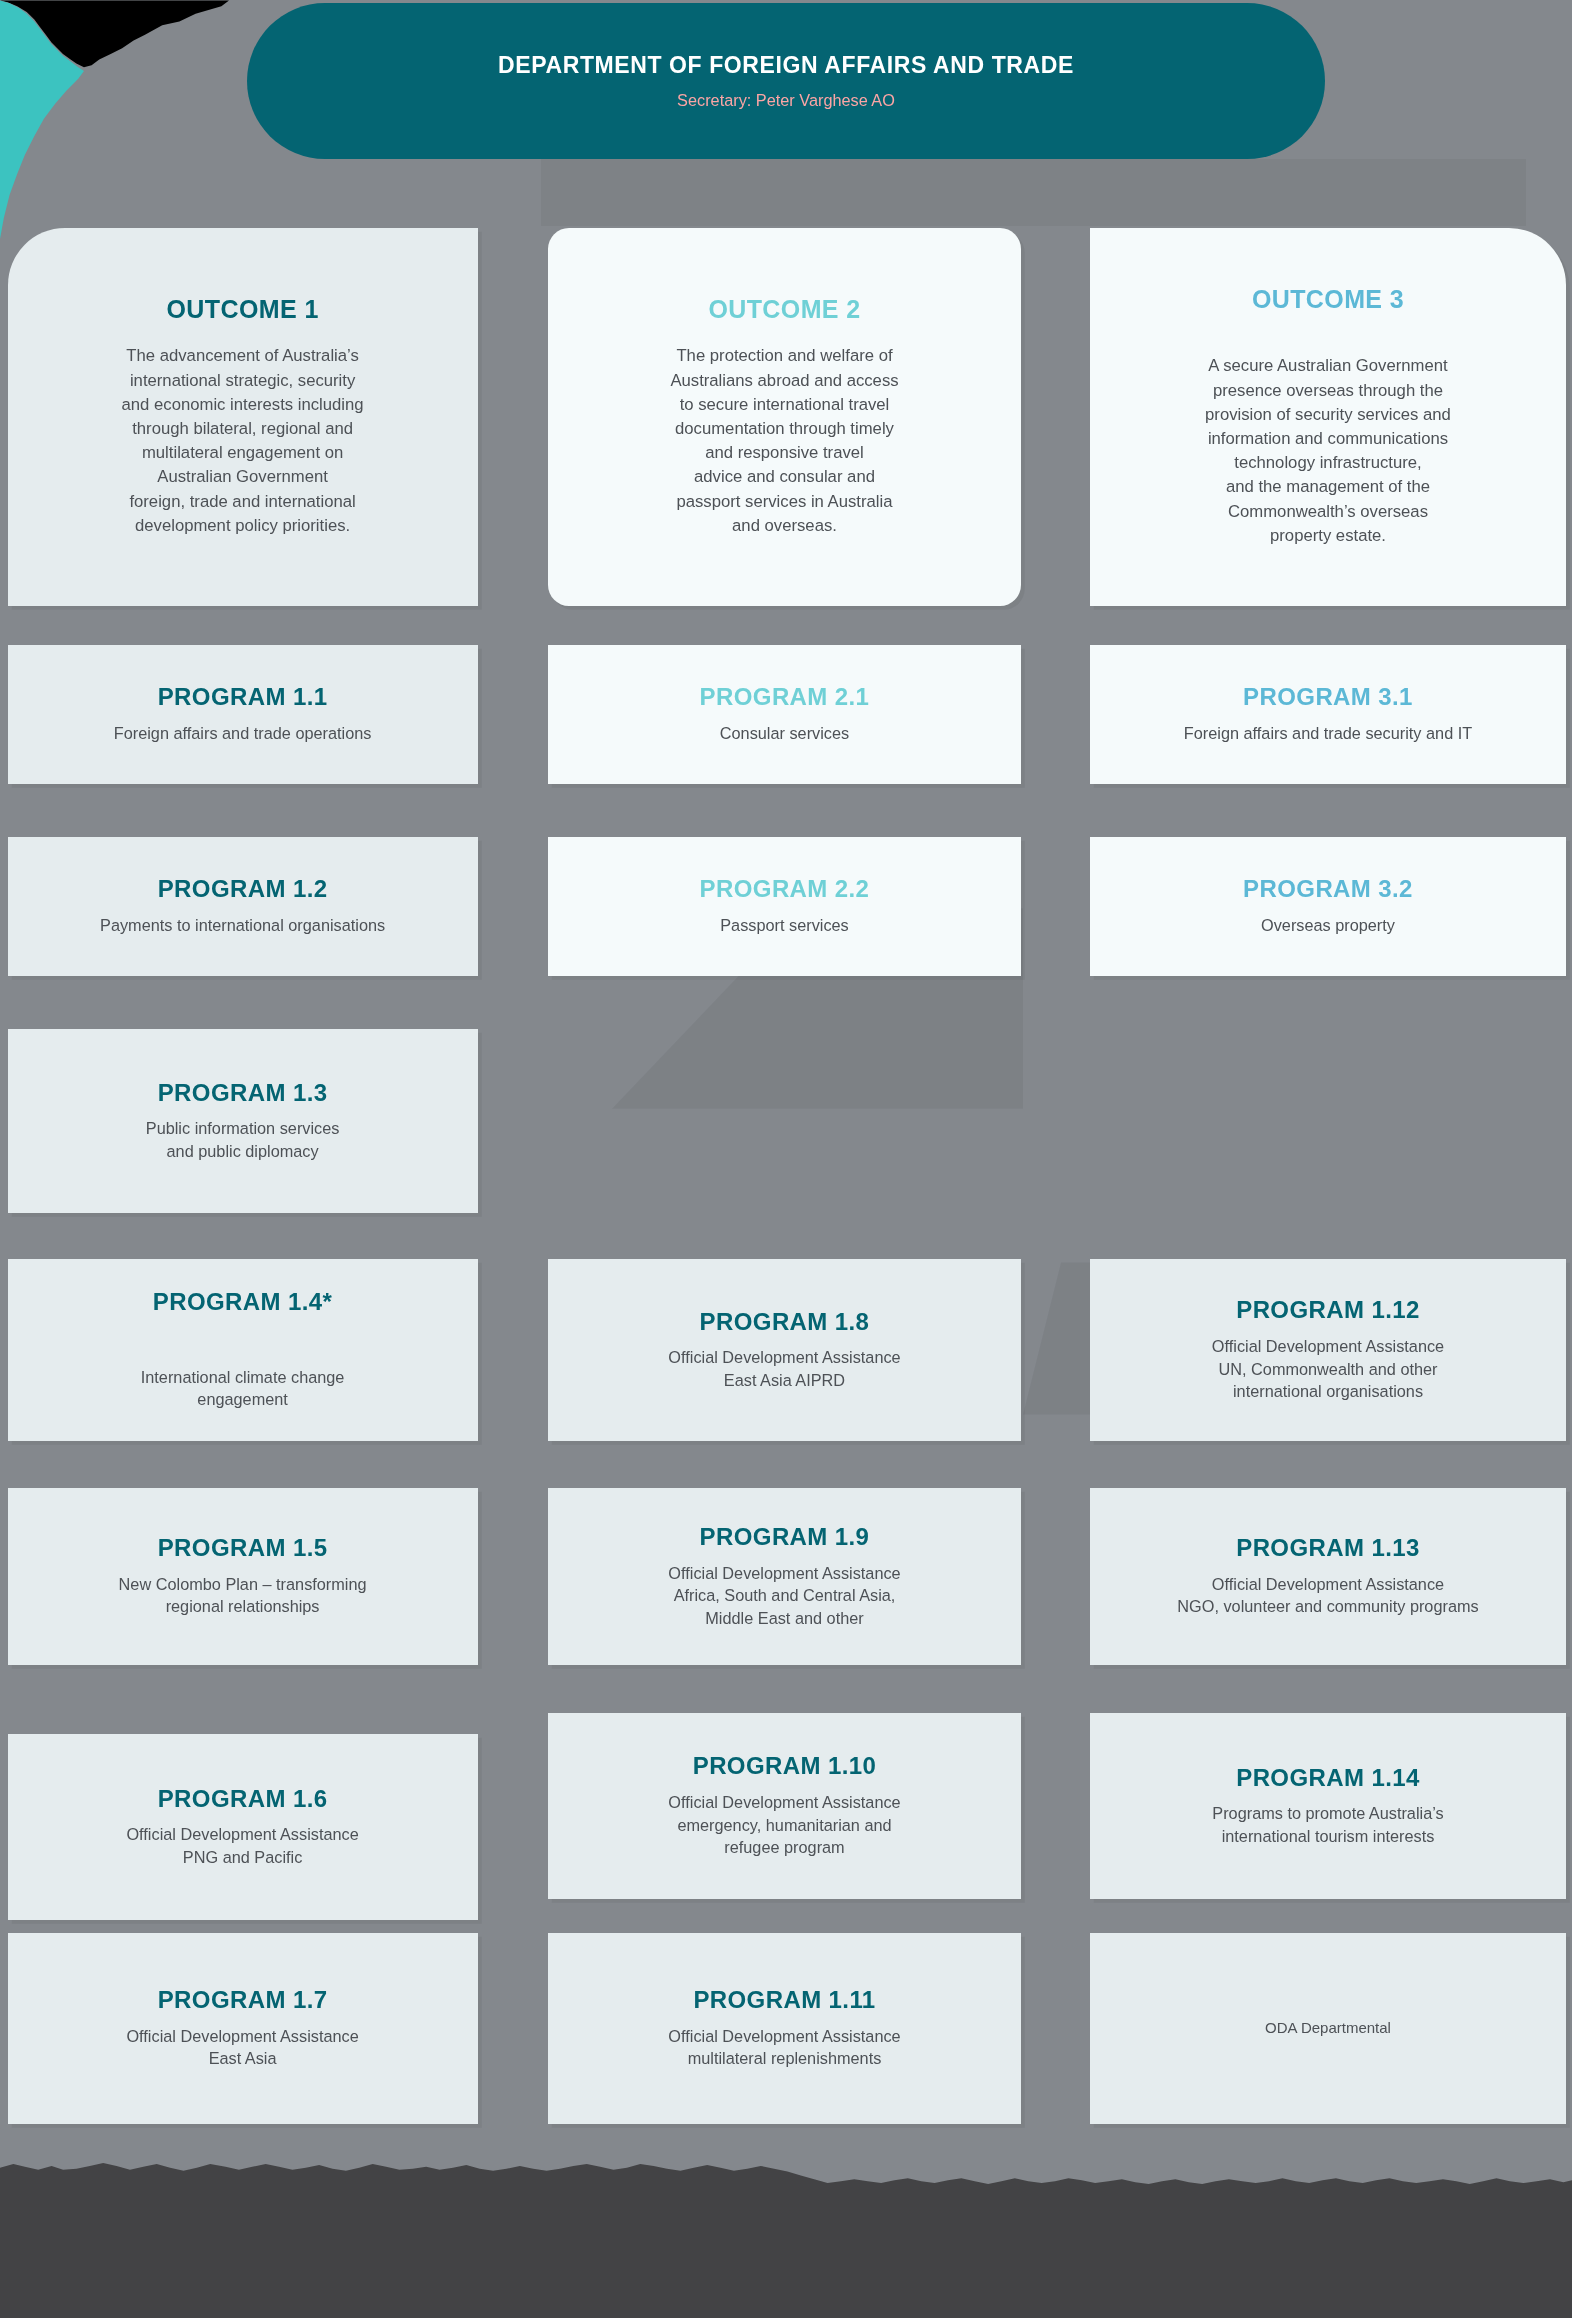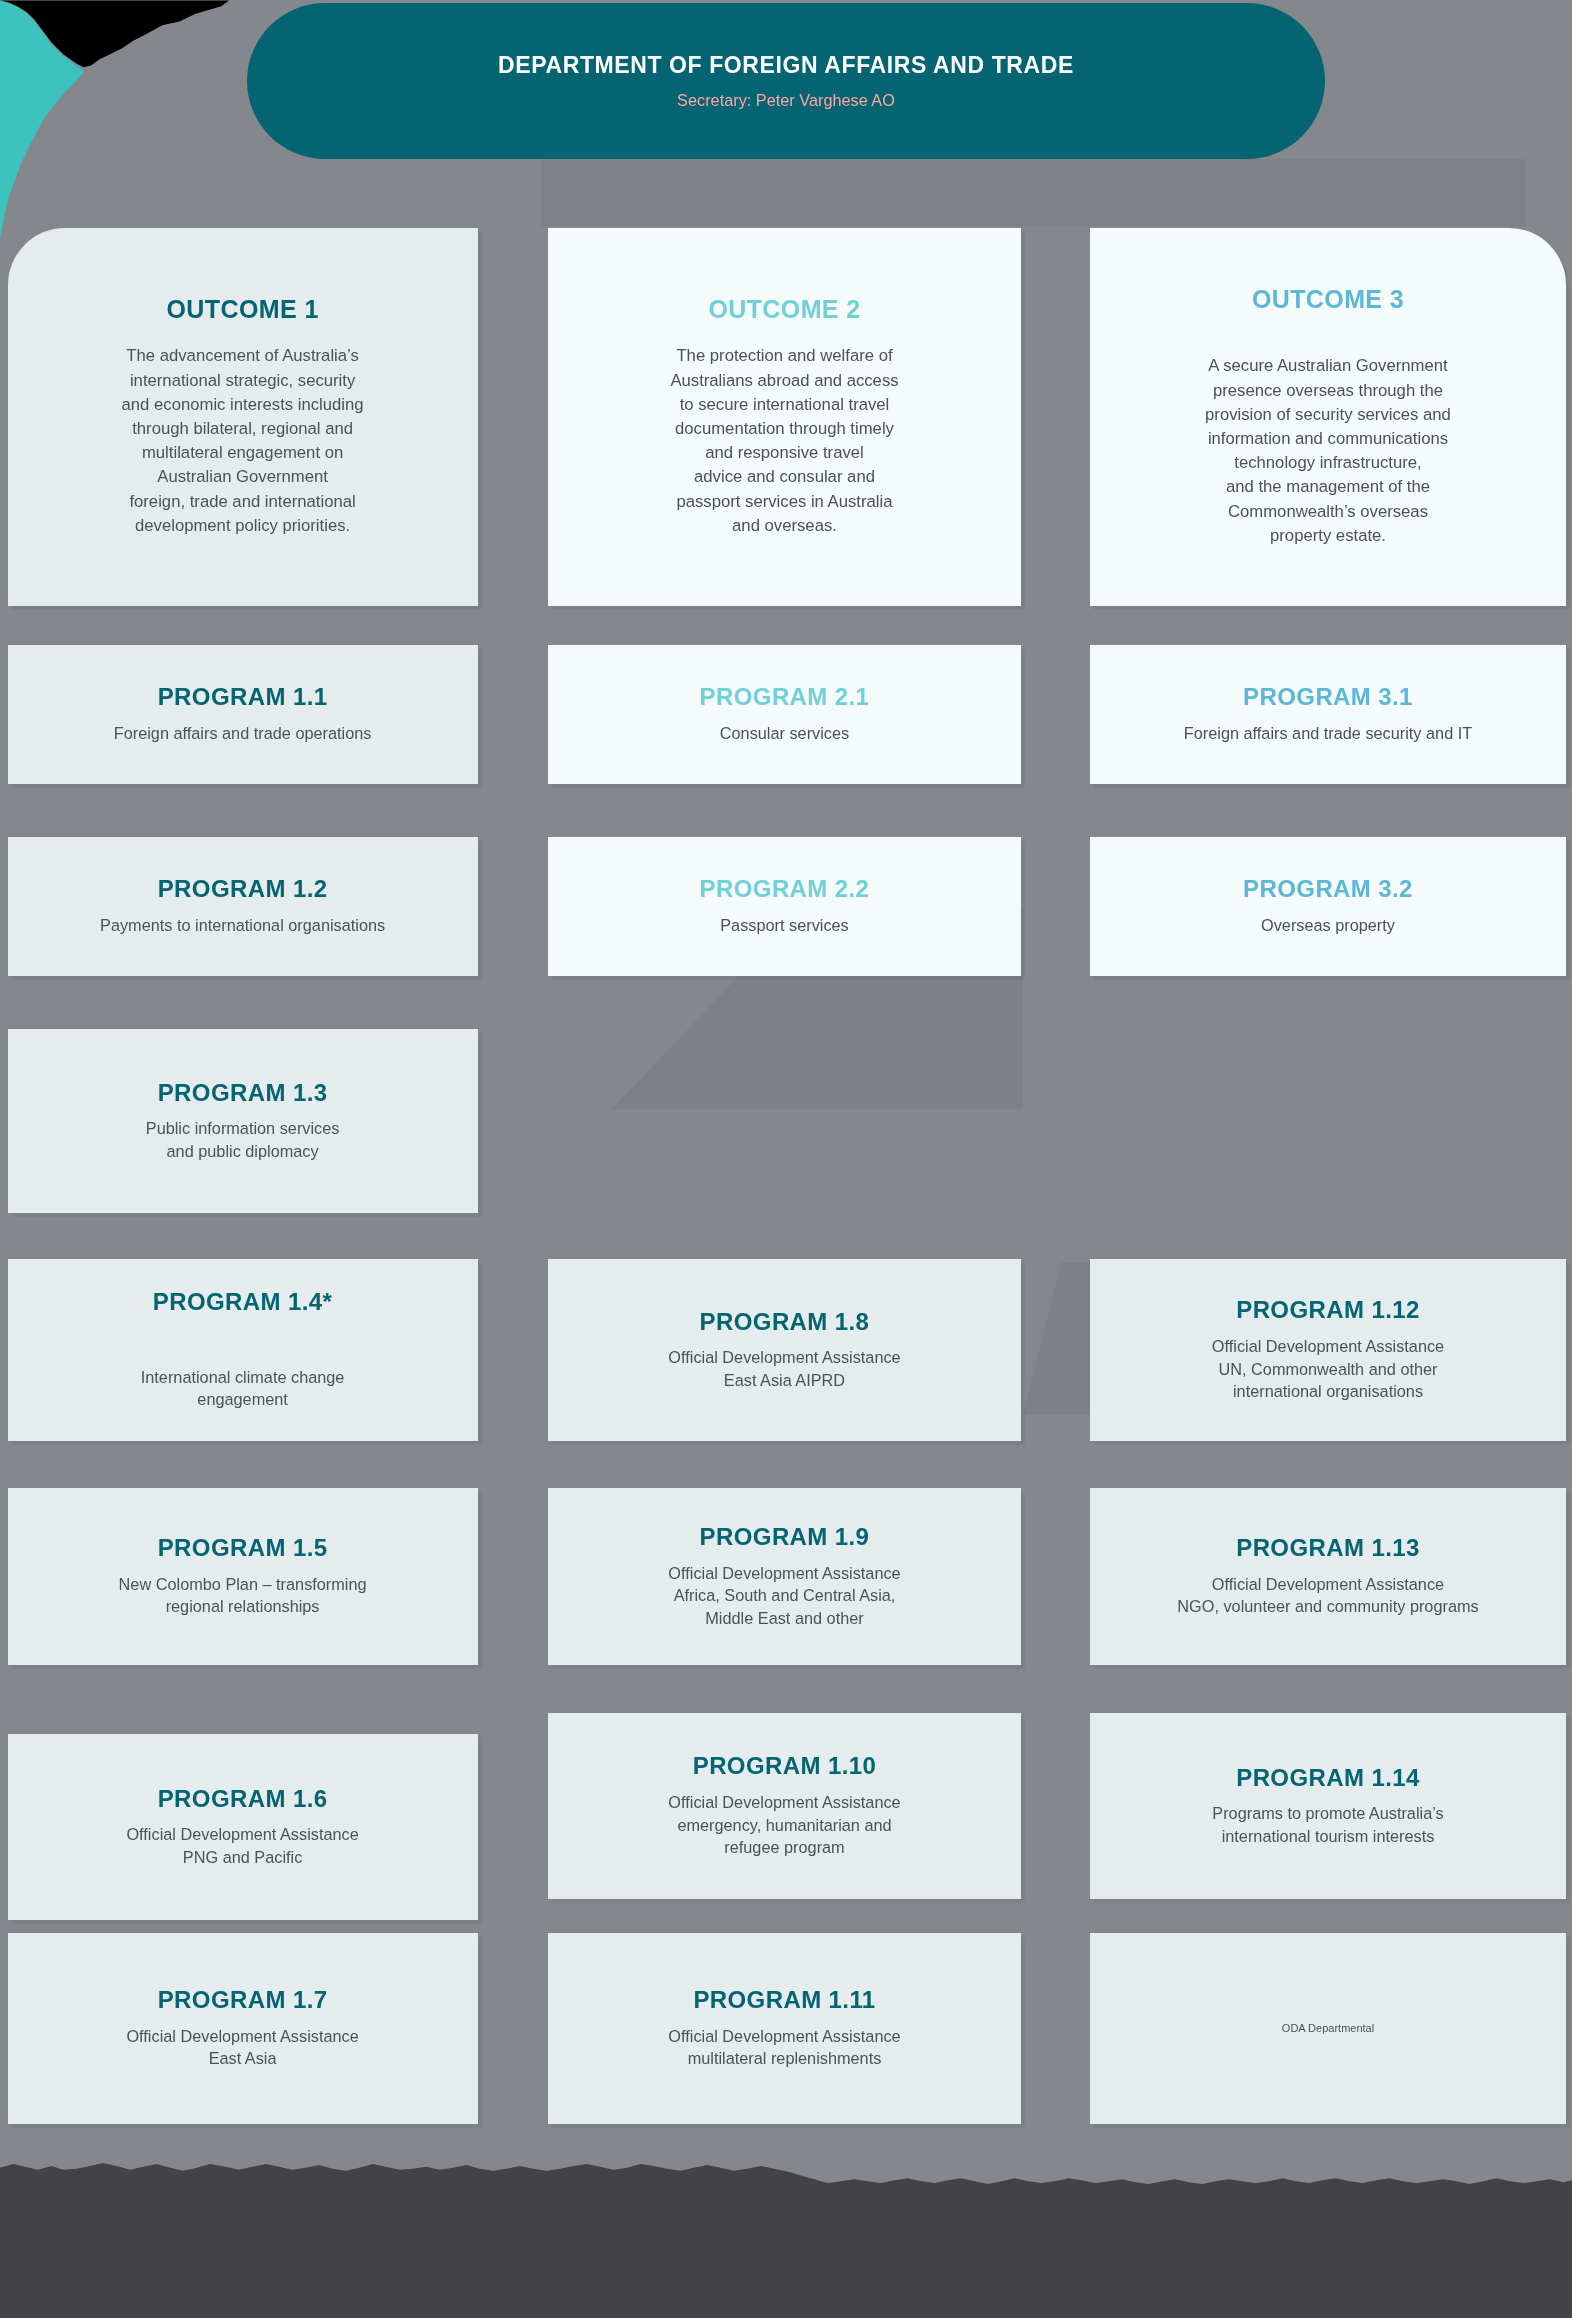--- a/index.html
+++ b/index.html
@@ -59,21 +59,21 @@
     text-transform:uppercase;line-height:1.1;
     margin-bottom:13.4px;
   }
   .card .card-body{
     font-size:16.3px;color:#4d5156;line-height:1.38;
     font-weight:normal;
   }
   .card.outcome .card-head{font-size:25px;margin-bottom:21px;}
   .card.outcome .card-body{font-size:16.7px;line-height:1.45;}
   .card.program .card-head{font-size:24px;margin-bottom:11.5px;}
-  .card.no-head .card-body{font-size:11px;}
+  .card.no-head .card-body{font-size:15px;}
 
   .h-teal-dark{color:#046472;}
   .h-teal-light{color:#6fd0d6;}
   .h-blue{color:#5cb8d6;}
 
   .rtl{border-top-left-radius:57px;}
   .rtr{border-top-right-radius:57px;gap:20px;}
 
   
   #torn-bottom{
@@ -107,21 +107,21 @@
   <div class="dept-sec">Secretary: Peter Varghese AO</div>
 </div>
 
 <div id="chart">
 
   <div class="card outcome rtl" style="left:7.6px;top:228px;width:470px;height:378px;">
     <div class="card-head h-teal-dark">OUTCOME 1</div>
     <div class="card-body">The advancement of Australia’s<br>international strategic, security<br>and economic interests including<br>through bilateral, regional and<br>multilateral engagement on<br>Australian Government<br>foreign, trade and international<br>development policy priorities.</div>
   </div>
 
-  <div class="card outcome light" style="left:548px;top:228px;width:473px;height:378px;">
+  <div class="card outcome light" style="left:548px;top:228px;width:473px;height:378px;border-radius:21px;">
     <div class="card-head h-teal-light">OUTCOME 2</div>
     <div class="card-body">The protection and welfare of<br>Australians abroad and access<br>to secure international travel<br>documentation through timely<br>and responsive travel<br>advice and consular and<br>passport services in Australia<br>and overseas.</div>
   </div>
 
   <div class="card outcome light rtr" style="left:1090px;top:228px;width:476px;height:378px;">
     <div class="card-head h-blue">OUTCOME 3</div>
     <div class="card-body">A secure Australian Government<br>presence overseas through the<br>provision of security services and<br>information and communications<br>technology infrastructure,<br>and the management of the<br>Commonwealth’s overseas<br>property estate.</div>
   </div>
 
   <div class="card program" style="left:7.6px;top:645px;width:470px;height:139px;">

